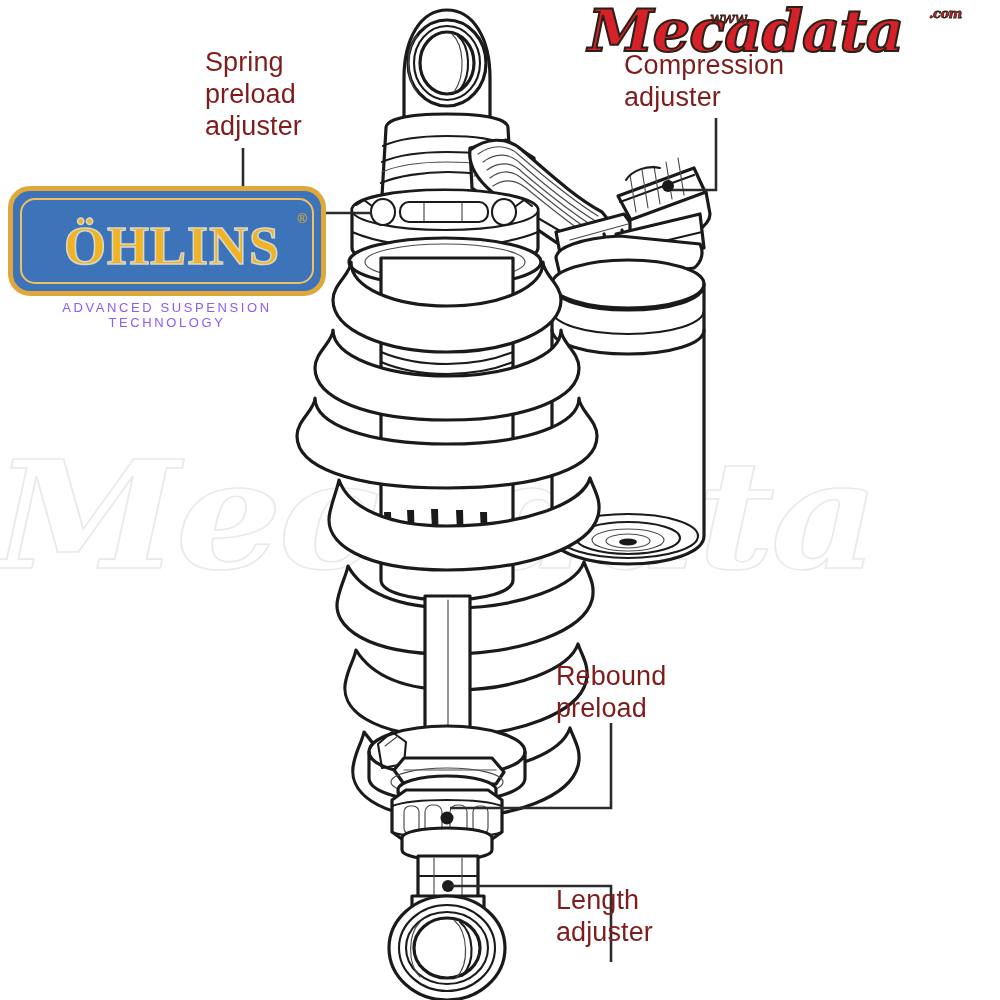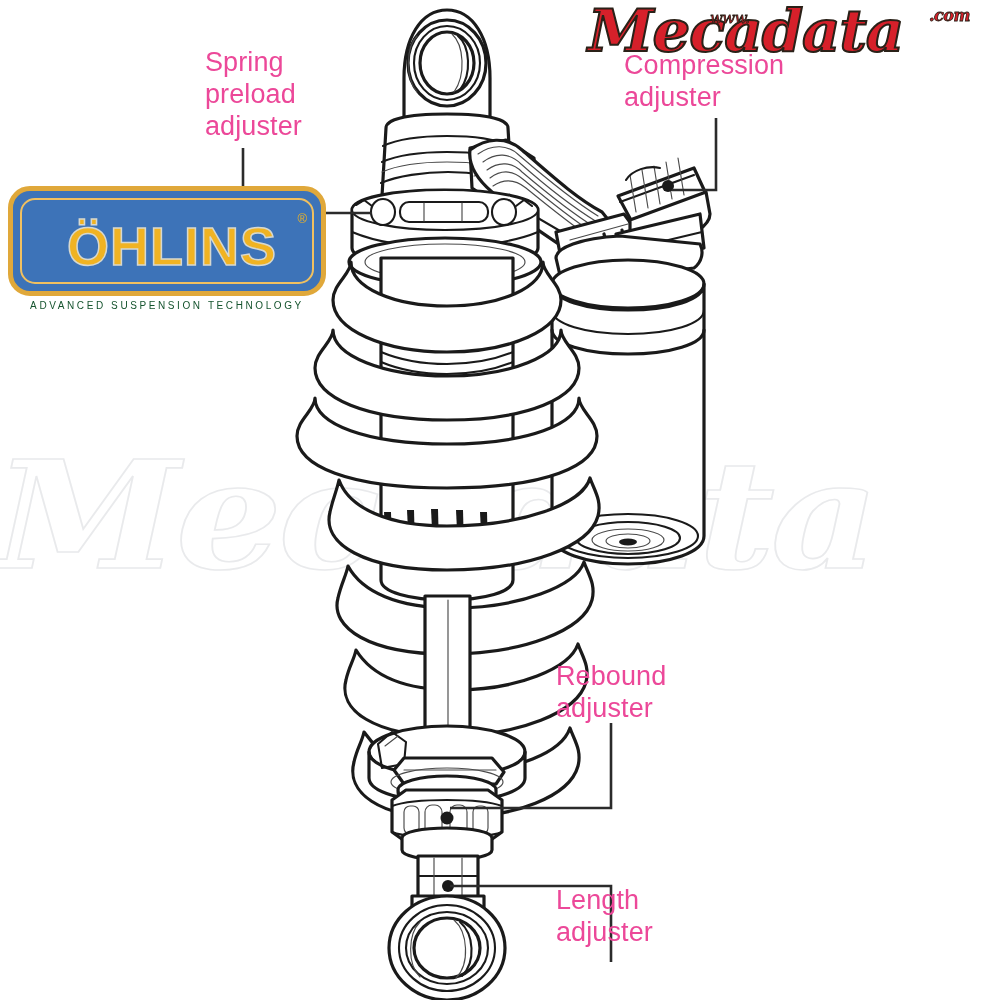--- a/index.html
+++ b/index.html
@@ -9,21 +9,21 @@
     font-family:"Liberation Sans", sans-serif;
     overflow:hidden;
     position:relative;
   }
   #stage{position:absolute;left:0;top:0;width:1000px;height:1000px;}
   .layer{position:absolute;left:0;top:0;width:1000px;height:1000px;}
 
   
   .callout{
     position:absolute;
-    color:#ec4899;
+    color:#7f1d1d;
     font-size:27px;
     line-height:32px;
     letter-spacing:0.1px;
     white-space:pre-line;
     font-family:"Liberation Sans", sans-serif;
   }
   #callout-spring{left:205px;top:46px;}
   #callout-compression{left:624px;top:49px;}
   #callout-rebound{left:556px;top:660px;}
   #callout-length{left:556px;top:884px;}
@@ -40,37 +40,37 @@
     box-sizing:border-box;
   }
   .ohl-inner{
     position:absolute;left:7px;top:7px;right:7px;bottom:7px;
     border:2px solid #f0c060;
     border-radius:15px;
   }
   .ohl-word{
     position:absolute;left:0;top:16px;width:318px;
     text-align:center;
-    font-family:Liberation Sans, sans-serif;
+    font-family:Liberation Serif, serif;
     font-weight:700;
     font-size:54px;
     letter-spacing:1px;
     color:#f0b323;
     -webkit-text-stroke:1.5px #d6d8cf;
     line-height:78px;
   }
   .ohl-reg{
     position:absolute;right:14px;top:20px;
     font-size:13px;color:#f0b323;font-family:"Liberation Sans",sans-serif;
   }
   .ohl-tag{
     position:absolute;left:0;top:114px;width:318px;
     text-align:center;
-    color:#14532d;
-    font-size:10px;
+    color:#8b5cf6;
+    font-size:13px;
     letter-spacing:2.6px;
     font-weight:400;
     font-family:"Liberation Sans", sans-serif;
   }
 
   
   #mecadata-logo{
     position:absolute;left:588px;top:4px;width:404px;height:62px;
   }
   .mec-word{
@@ -89,21 +89,21 @@
   }
   .mec-www{
     position:absolute;left:122px;top:5px;
     font-family:"DejaVu Serif", serif;font-style:italic;font-weight:400;
     font-size:15px;color:#d6202a;-webkit-text-stroke:0.8px #2a2118;
     letter-spacing:-0.5px;
   }
   .mec-com{
     position:absolute;left:341px;top:2px;
     font-family:"DejaVu Serif", serif;font-style:italic;font-weight:700;
-    font-size:16px;color:#d6202a;-webkit-text-stroke:0.8px #2a2118;
+    font-size:13px;color:#d6202a;-webkit-text-stroke:0.8px #2a2118;
     letter-spacing:-0.5px;
     text-align:right;
   }
 
   
   #watermark{
     position:absolute;left:-6px;top:430px;width:1010px;height:170px;
     font-family:"DejaVu Serif", serif;
     font-style:italic;font-weight:700;
     font-size:150px;line-height:170px;
@@ -376,18 +376,18 @@
   </div>
 
   <div class="callout" id="callout-spring">Spring
 preload
 adjuster</div>
 
   <div class="callout" id="callout-compression">Compression
 adjuster</div>
 
   <div class="callout" id="callout-rebound">Rebound
-adjuster</div>
+preload</div>
 
   <div class="callout" id="callout-length">Length
 adjuster</div>
 
 </div>
 
 </body></html>

